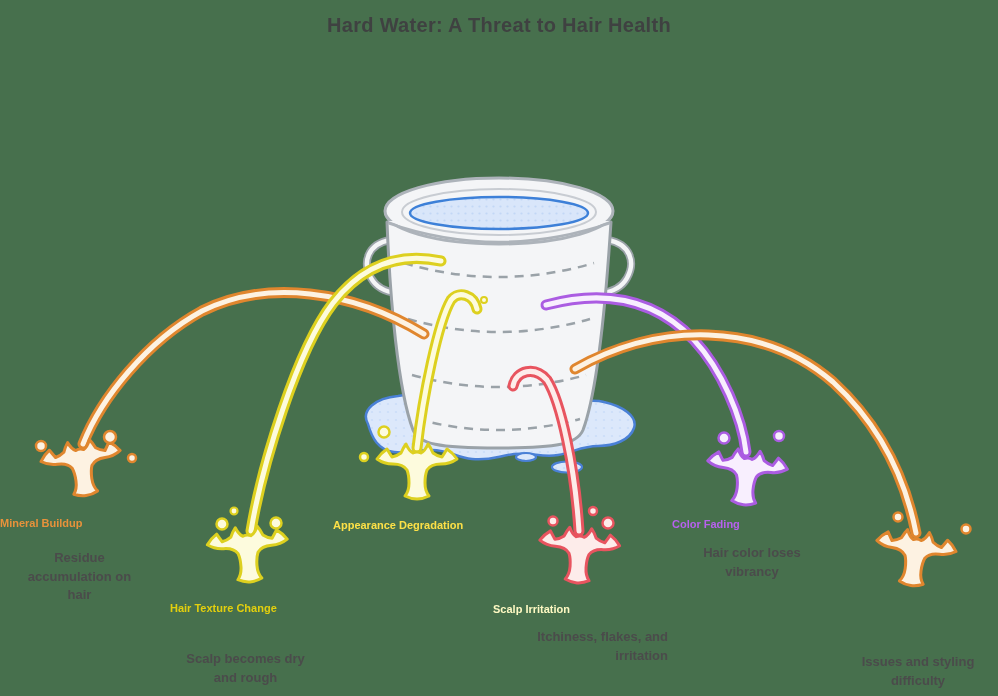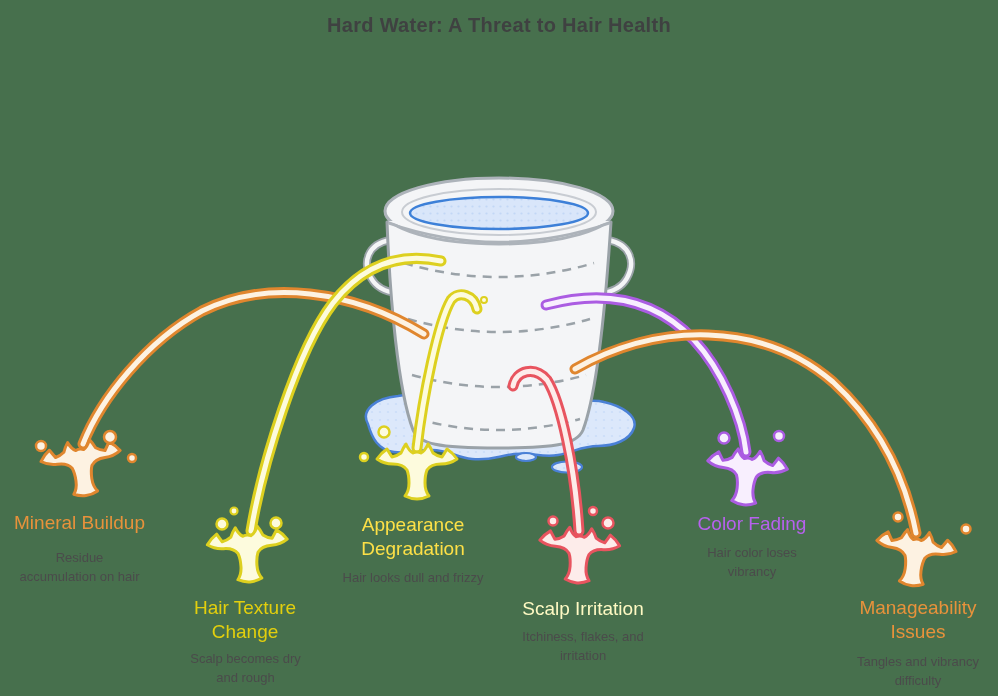--- a/index.html
+++ b/index.html
@@ -11,22 +11,22 @@
     --blue:#4a80d6; --blue_light:#dce8fb;
     --bucket_fill:#f4f5f7; --bucket_stroke:#9aa2a8; --rim_stroke:#adb3ba;
     --lip_stroke:#c8ccd2; --water_stroke:#3d80d8; --water_fill:#d9e6fa;
   }
   html,body{margin:0;padding:0;}
   body{font-family:"Liberation Sans", sans-serif;}
   .stage{position:relative;width:998px;height:696px;background:var(--bg);overflow:hidden;}
   .stage svg{position:absolute;left:0;top:0;}
   .page-title{position:absolute;left:0;top:14px;width:998px;text-align:center;
     font-size:20px;font-weight:bold;color:var(--title_color);letter-spacing:.3px;}
-  .cat{position:absolute;font-size:19px;font-weight:normal;line-height:24px;text-align:center;}
-  .desc{position:absolute;font-size:13px;font-weight:normal;line-height:18.5px;
+  .cat{position:absolute;font-size:11px;font-weight:bold;line-height:24px;}
+  .desc{position:absolute;font-size:13px;font-weight:bold;line-height:18.5px;
     text-align:center;color:var(--desc_color);}
 </style>
 </head>
 <body>
 
 <div class="stage">
 
   <div class="page-title">Hard Water: A Threat to Hair Health</div>
 
   <svg width="998" height="696" viewBox="0 0 998 696">
@@ -147,24 +147,22 @@
     </g>
   </svg>
 
   <div class="cat" style="left: 0px; top: 511px; width: 159px; color: rgb(232, 146, 59);">Mineral Buildup</div>
   <div class="desc" style="left:17px;  top:549px; width:125px;">Residue accumulation on hair</div>
 
   <div class="cat" style="left: 170px; top: 596px; width: 150px; color: rgb(227, 207, 13);">Hair Texture Change</div>
   <div class="desc" style="left:178px; top:650px; width:135px;">Scalp becomes dry and rough</div>
 
   <div class="cat" style="left: 333px; top: 513px; width: 160px; color: #fde047;">Appearance Degradation</div>
-  <div class="desc" style="left:333px; top:569px; width:160px;">Hair looks dull and frizzy</div>
 
   <div class="cat" style="left: 493px; top: 597px; width: 180px; color: #fef9c3;">Scalp Irritation</div>
-  <div class="desc" style="left:498px; top:628px; width:170px;">Itchiness, flakes, and irritation</div>
+  <div class="desc" style="left:498px; top:628px; width:170px;text-align:right;">Itchiness, flakes, and irritation</div>
 
   <div class="cat" style="left: 672px; top: 512px; width: 160px; color: rgb(183, 97, 238);">Color Fading</div>
   <div class="desc" style="left:687px; top:544px; width:130px;text-align:center;">Hair color loses vibrancy</div>
 
-  <div class="cat" style="left: 838px; top: 596px; width: 160px; color: rgb(232, 146, 59);">Manageability Issues</div>
-  <div class="desc" style="left:843px; top:653px; width:150px;">Tangles and vibrancy difficulty</div>
+  <div class="desc" style="left:843px; top:653px; width:150px;">Issues and styling difficulty</div>
 
 </div>
 
 </body></html>

